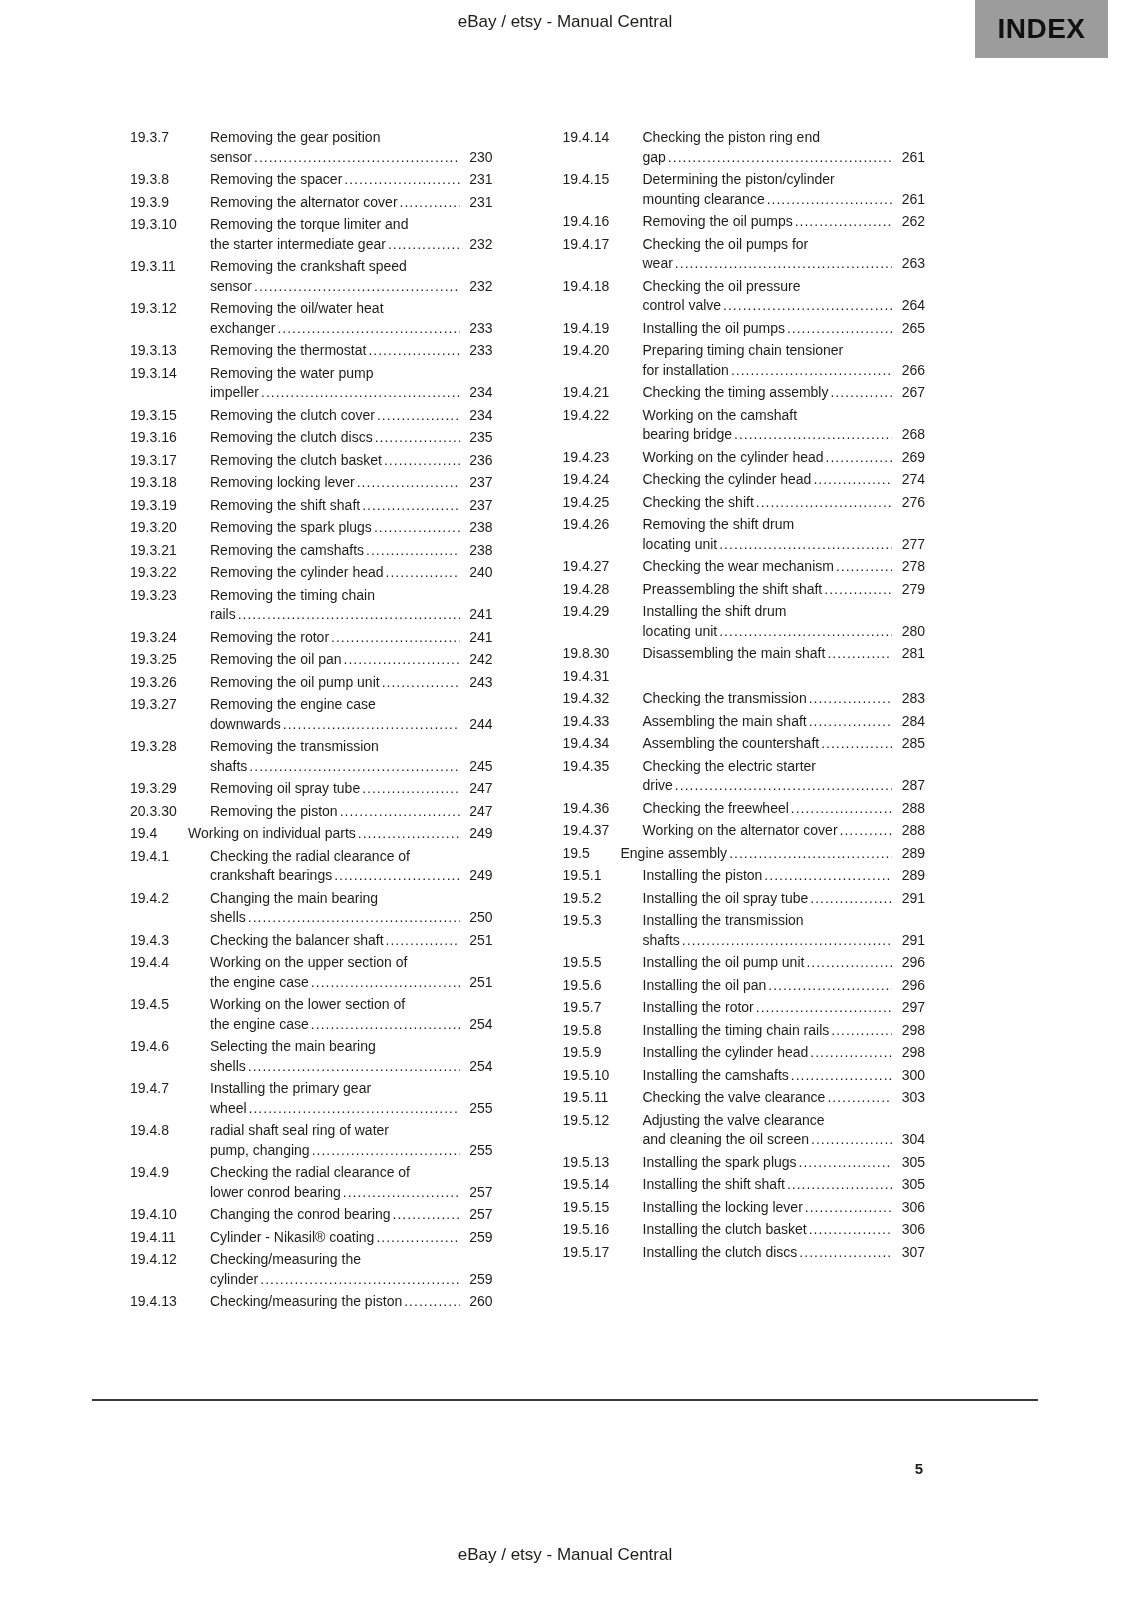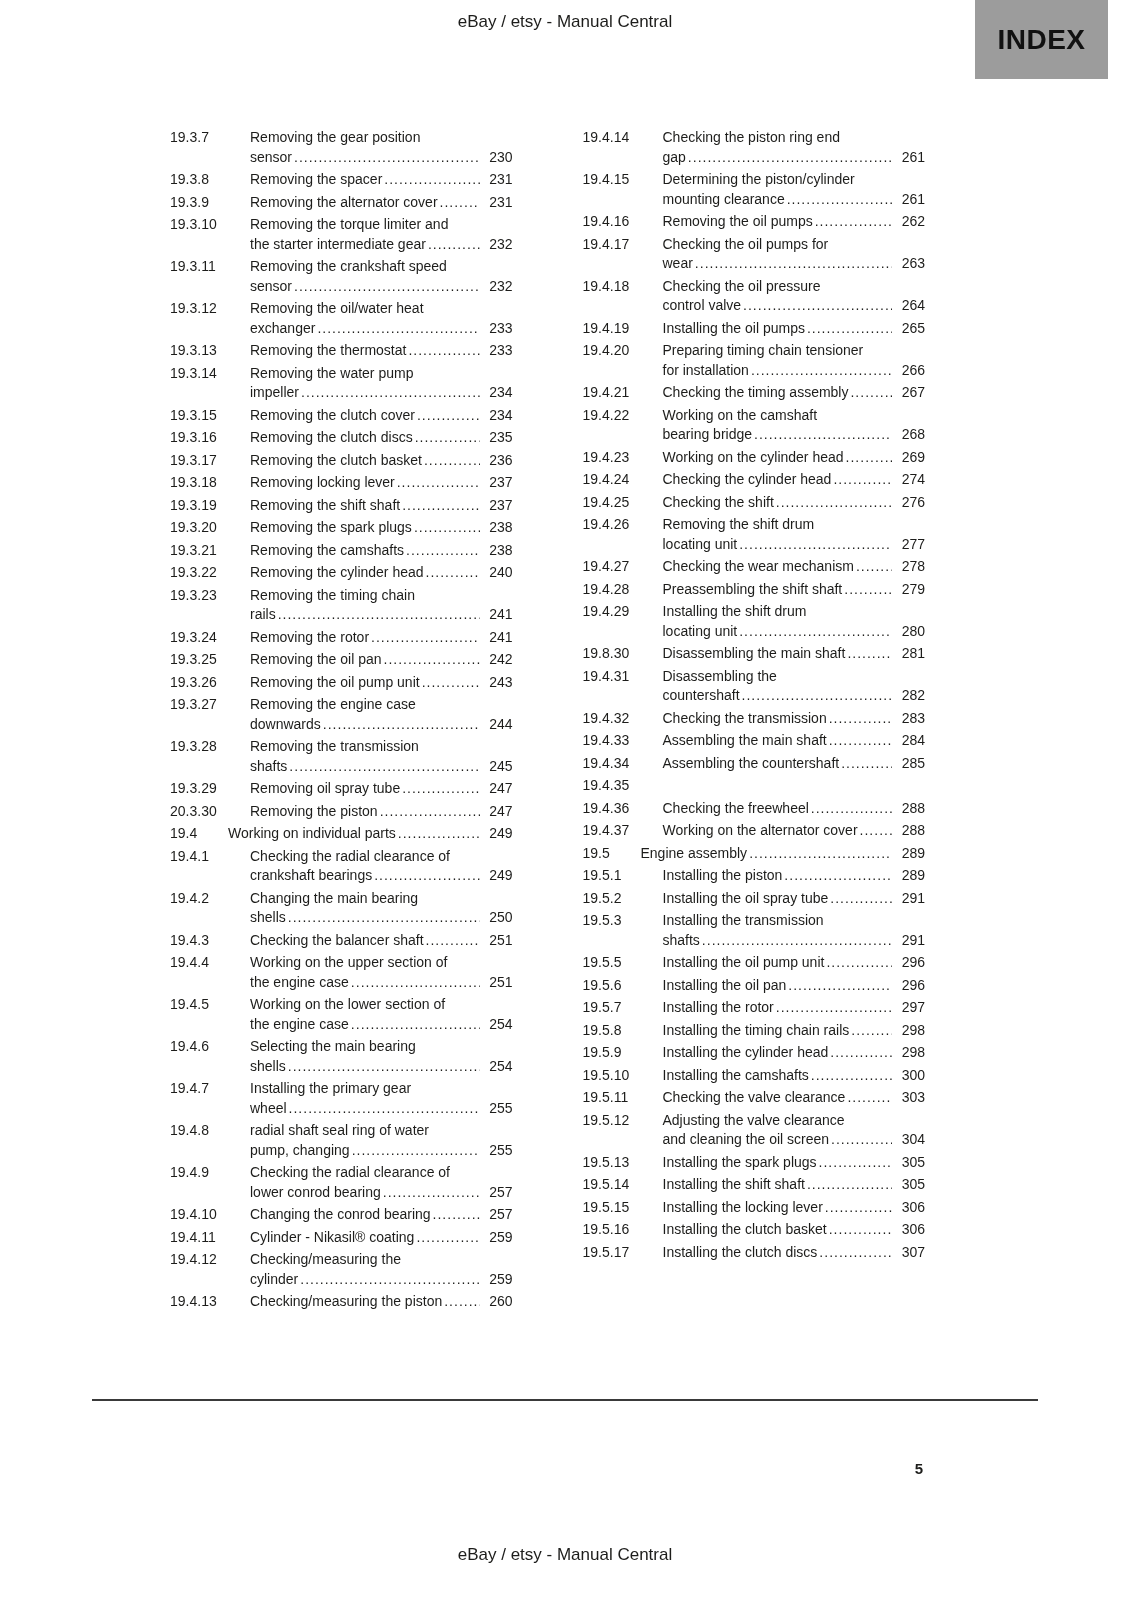--- a/index.html
+++ b/index.html
@@ -22,38 +22,37 @@
     width: 1130px;
     text-align: center;
     font-size: 17px;
     color: #1d1d1b;
   }
   .index-tab {
     position: absolute;
     top: 0;
     right: 22px;
     width: 133px;
-    height: 79px;
+    height: 58px;
     background: #9c9c9c;
     display: flex;
     align-items: center;
     justify-content: center;
     font-size: 28px;
     font-weight: bold;
     letter-spacing: 0.5px;
     color: #111111;
   }
   .columns {
     position: absolute;
     top: 128px;
     left: 130px;
     right: 205px;
     display: flex;
     gap: 70px;
-    margin-left: 40px;
   }
   .col {
     flex: 1 1 0;
     min-width: 0;
   }
   .entry {
     display: flex;
     margin-bottom: 3px;
     font-size: 14px;
     line-height: 19.5px;
@@ -705,28 +704,20 @@
         <span class="body">
           <span class="line last">
             <span class="txt">Disassembling the main shaft </span>
             <span class="dots"></span>
             <span class="pg">281</span>
           </span>
         </span>
       </div>
       <div class="entry">
         <span class="num">19.4.31</span>
-        <span class="body">
-          <span class="line">Disassembling the</span>
-          <span class="line last">
-            <span class="txt">countershaft </span>
-            <span class="dots"></span>
-            <span class="pg">282</span>
-          </span>
-        </span>
       </div>
       <div class="entry">
         <span class="num">19.4.32</span>
         <span class="body">
           <span class="line last">
             <span class="txt">Checking the transmission </span>
             <span class="dots"></span>
             <span class="pg">283</span>
           </span>
         </span>
@@ -746,20 +737,28 @@
         <span class="body">
           <span class="line last">
             <span class="txt">Assembling the countershaft </span>
             <span class="dots"></span>
             <span class="pg">285</span>
           </span>
         </span>
       </div>
       <div class="entry">
         <span class="num">19.4.35</span>
+        <span class="body">
+          <span class="line">Checking the electric starter</span>
+          <span class="line last">
+            <span class="txt">drive </span>
+            <span class="dots"></span>
+            <span class="pg">287</span>
+          </span>
+        </span>
       </div>
       <div class="entry">
         <span class="num">19.4.36</span>
         <span class="body">
           <span class="line last">
             <span class="txt">Checking the freewheel </span>
             <span class="dots"></span>
             <span class="pg">288</span>
           </span>
         </span>

